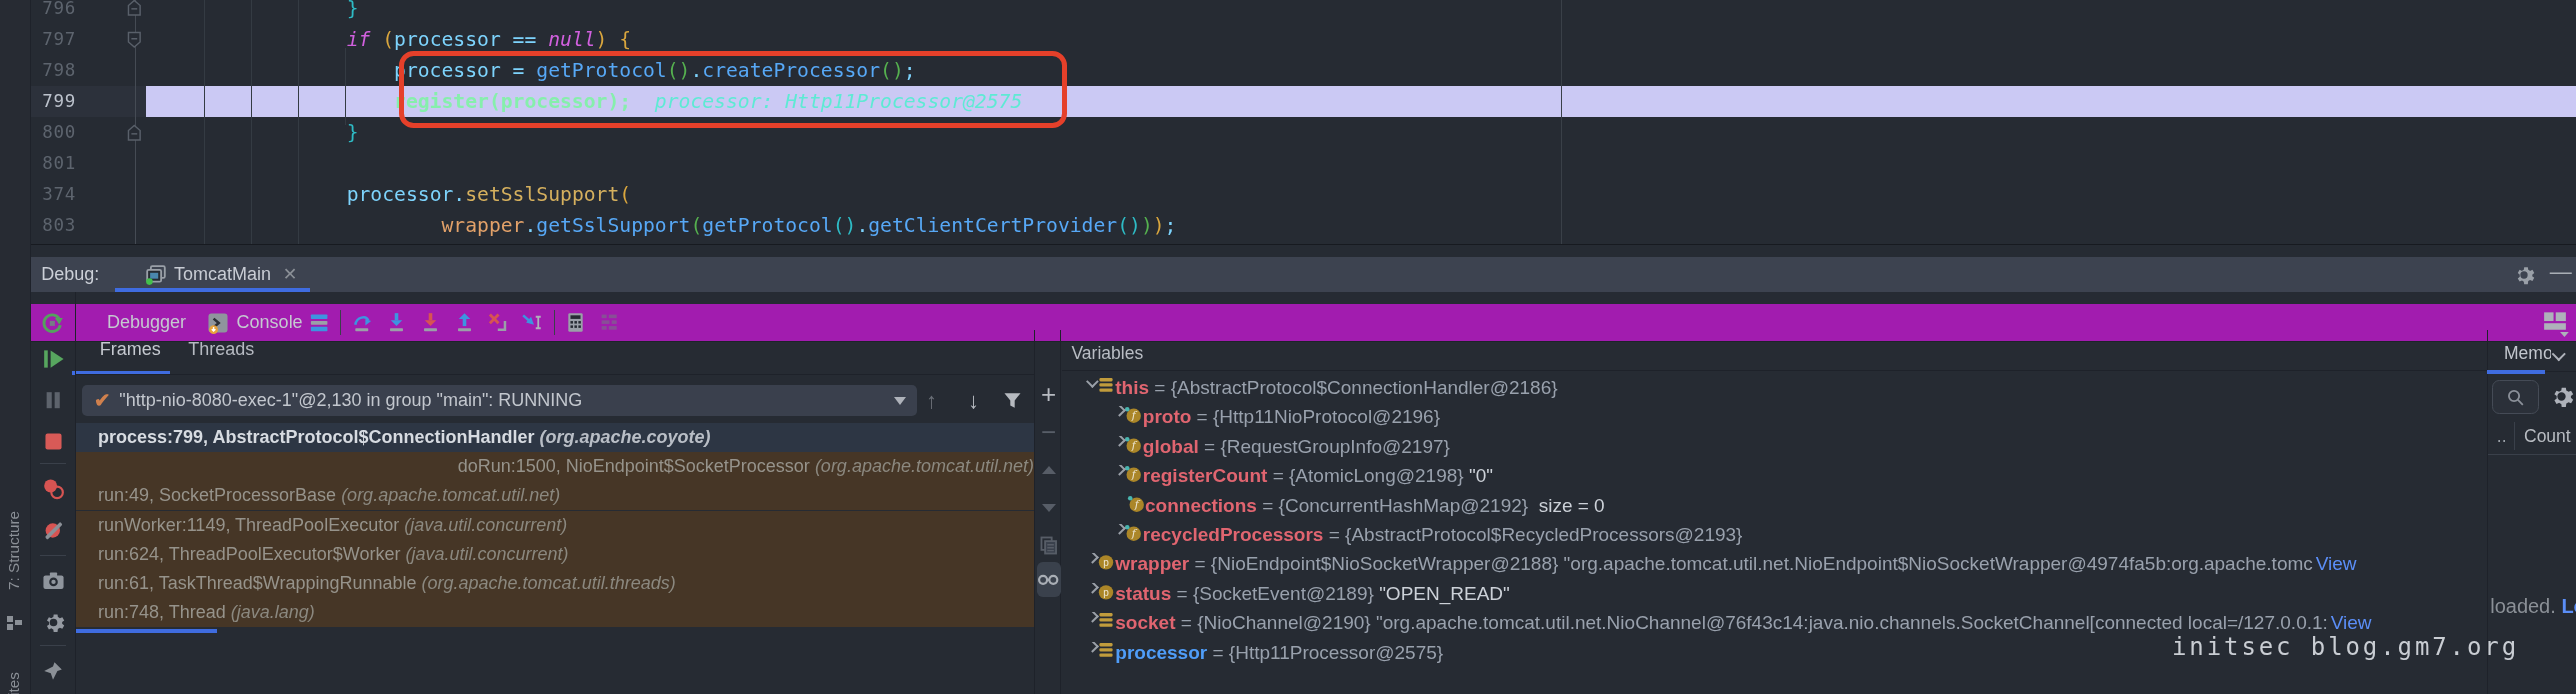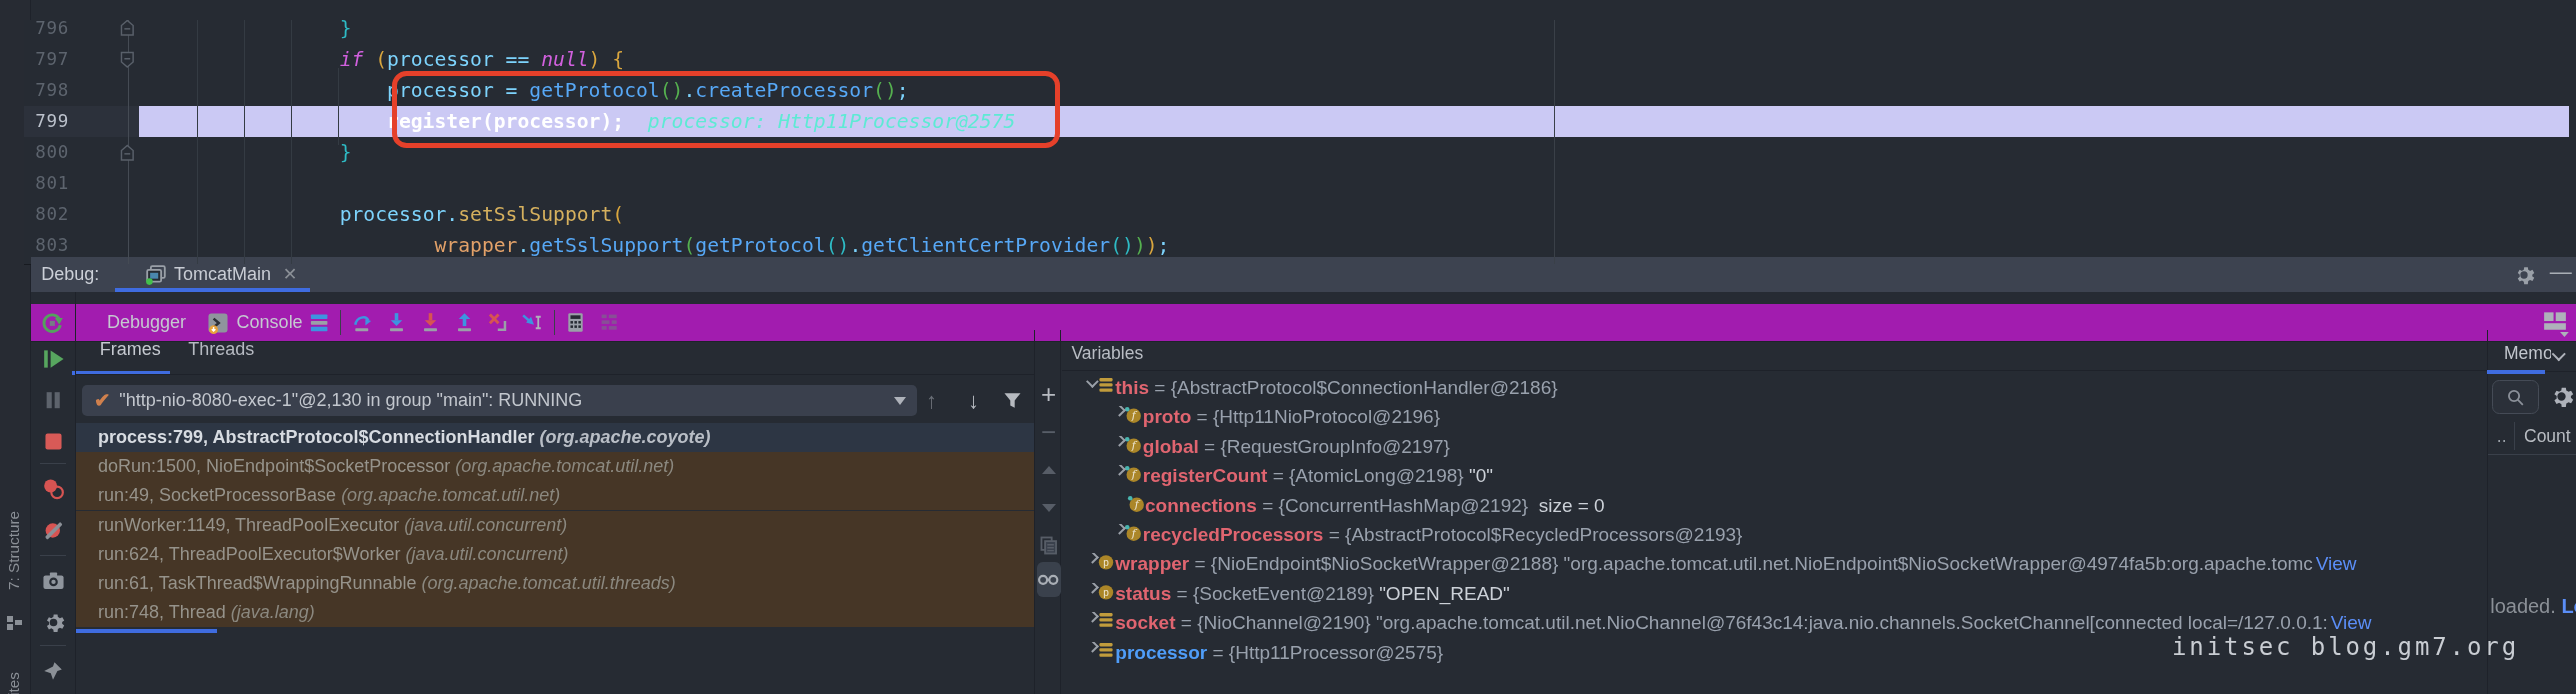--- a/index.html
+++ b/index.html
@@ -7,35 +7,35 @@
   body { font-family:"Liberation Sans", sans-serif; }
   #app { position:relative; width:2576px; height:694px; background:#262b33; overflow:hidden; }
 
   
   #left-stripe { position:absolute; left:0; top:0; width:31px; height:694px; background:#272b33; border-right:0.7px solid #1e222a; }
   .vtext { position:absolute; left:5.1px; writing-mode:vertical-rl; transform:rotate(180deg); color:#8b9097; font-size:15.3px; white-space:nowrap; }
   #structure-mini-icon { position:absolute; left:6.6px; top:616px; width:16px; height:14.6px; }
   #structure-mini-icon i { position:absolute; background:#8b9097; }
 
   
-  #editor { position:absolute; left:24px; top:0; width:2545px; height:245px; background:#262b33; overflow:hidden; border-bottom:0.7px solid #171a20;margin-top:20px; }
+  #editor { position:absolute; left:31px; top:0; width:2545px; height:245px; background:#262b33; overflow:hidden; border-bottom:0.7px solid #171a20; }
   .iguide { position:absolute; top:0; width:0.7px; height:257px; background:#343b43; z-index:3; }
   #wrap-guide { position:absolute; left:1530px; top:0; width:0.7px; height:257px; background:#3a4048; z-index:3; }
   #fold-line { position:absolute; left:104px; top:0; width:0.7px; height:257px; background:#454b54; z-index:2; }
   #exec-band { position:absolute; left:115px; right:0; top:86px; height:31px; background:#cbc9f4; z-index:1; }
   #exec-band-gutter { position:absolute; left:0; top:86px; width:115px; height:31px; background:#2c313b; z-index:1; }
   .code-line { position:absolute; left:0; right:0; height:31px; line-height:31px; z-index:4; }
   .code-line .lnum { position:absolute; left:0; top:0; width:45px; text-align:right; font-family:"DejaVu Sans Mono", monospace; font-size:17.5px; color:#5d646e; letter-spacing:0.7px; }
   .code-line.current .lnum { color:#bcc2cc; }
   .code-line .fold { position:absolute; left:96px; top:6.6px; width:14.6px; height:17.5px; z-index:5; }
   .code-line .fold.down svg { transform:scaleY(-1); }
   .code-line .code { position:absolute; left:126px; top:0; white-space:pre; font-family:"DejaVu Sans Mono", monospace; font-size:19.7px; font-weight:500; }
   .tk.pl{color:#7dd3fc} .tk.kw{color:#d160de;font-style:italic} .tk.fn{color:#57a8f6}
   .tk.yfn{color:#d5b05e} .tk.orange{color:#e2a169} .tk.teal{color:#2ebbc5}
-  .tk.gold{color:#d9a63e} .tk.green{color:#55b04f} .tk.dk{color:#ffffff;font-weight:700}
+  .tk.gold{color:#d9a63e} .tk.green{color:#55b04f} .tk.dk{color:#86efac;font-weight:700}
   .tk.hint{color:#5eead4;font-style:italic}
   .red-box { position:absolute; border:5.8px solid #e5402a; border-radius:14.6px; z-index:9; }
   #code-annotation { left:368px; top:51px; width:668px; height:77px; }
 
   
   #debug-titlebar { position:absolute; left:31px; top:257px; width:2545px; height:35px; background:#3d4350; }
   #debug-label { position:absolute; left:10.2px; top:7.3px; font-size:18px; color:#ccd0d8; }
   #run-tab { position:absolute; left:108px; top:0; height:35px; display:flex; align-items:center; gap:7.3px; padding:0 5.8px; }
   #run-tab-title { font-size:18px; color:#c8ccd4; }
   #run-tab-close { color:#8b9097; font-size:17.5px; padding-left:4.4px; }
@@ -184,21 +184,21 @@
               <line x1="6" y1="13.5" x2="14" y2="13.5" stroke="#59606a" stroke-width="2"></line>
             </svg>
           </span>
           <span class="code"><span class="tk pl">                </span><span class="tk teal">}</span></span>
         </div>
         <div class="code-line" style="top: 148px;">
           <span class="lnum">801</span>
           <span class="code"></span>
         </div>
         <div class="code-line" style="top: 179px;">
-          <span class="lnum">802</span>
+          <span class="lnum">374</span>
           <span class="code"><span class="tk pl">                </span><span class="tk pl">processor</span><span class="tk pl">.</span><span class="tk yfn">setSslSupport</span><span class="tk gold">(</span></span>
         </div>
         <div class="code-line" style="top: 210px;">
           <span class="lnum">803</span>
           <span class="code"><span class="tk pl">                        </span><span class="tk orange">wrapper</span><span class="tk pl">.</span><span class="tk fn">getSslSupport</span><span class="tk green">(</span><span class="tk fn">getProtocol</span><span class="tk teal">(</span><span class="tk teal">)</span><span class="tk pl">.</span><span class="tk fn">getClientCertProvider</span><span class="tk teal">(</span><span class="tk teal">)</span><span class="tk green">)</span><span class="tk gold">)</span><span class="tk pl">;</span></span>
         </div>
         <div class="code-line" style="top: 241px;">
           <span class="lnum">804</span>
           <span class="code"></span>
         </div>
@@ -409,21 +409,21 @@
     </div>
     <span class="mini-arrow" id="thread-up">↑</span>
     <span class="mini-arrow" id="thread-down">↓</span>
     <span class="mini-arrow" id="thread-filter">
       <svg width="19" height="19" viewBox="0 0 26 26">
           <polygon points="2,3 24,3 16,13 16,23 10,20 10,13" fill="#b6bac0"></polygon>
         </svg>
     </span>
     <div id="frame-rows">
         <div class="frame-row selected" style="top: 0px; font-weight: bold;"><span class="main">process:799, AbstractProtocol$ConnectionHandler </span><span class="pkg">(org.apache.coyote)</span></div>
-        <div class="frame-row" style="top: 29px;"><span class="main">doRun:1500, NioEndpoint$SocketProcessor </span><span class="pkg">(org.apache.tomcat.util.net)</span></div>
+        <div class="frame-row" style="top: 29px; text-align: right;"><span class="main">doRun:1500, NioEndpoint$SocketProcessor </span><span class="pkg">(org.apache.tomcat.util.net)</span></div>
         <div class="frame-row" style="top: 58px;"><span class="main">run:49, SocketProcessorBase </span><span class="pkg">(org.apache.tomcat.util.net)</span></div>
         <div class="frame-row" style="top: 88px;"><span class="main">runWorker:1149, ThreadPoolExecutor </span><span class="pkg">(java.util.concurrent)</span></div>
         <div class="frame-row" style="top: 117px;"><span class="main">run:624, ThreadPoolExecutor$Worker </span><span class="pkg">(java.util.concurrent)</span></div>
         <div class="frame-row" style="top: 146px;"><span class="main">run:61, TaskThread$WrappingRunnable </span><span class="pkg">(org.apache.tomcat.util.threads)</span></div>
         <div class="frame-row" style="top: 175px;"><span class="main">run:748, Thread </span><span class="pkg">(java.lang)</span></div>
       </div>
   </div>
 
   <div id="watch-strip">
     <span class="ws-btn" style="top:50px;color:#b7bbc1;font-size:26px">+</span>

